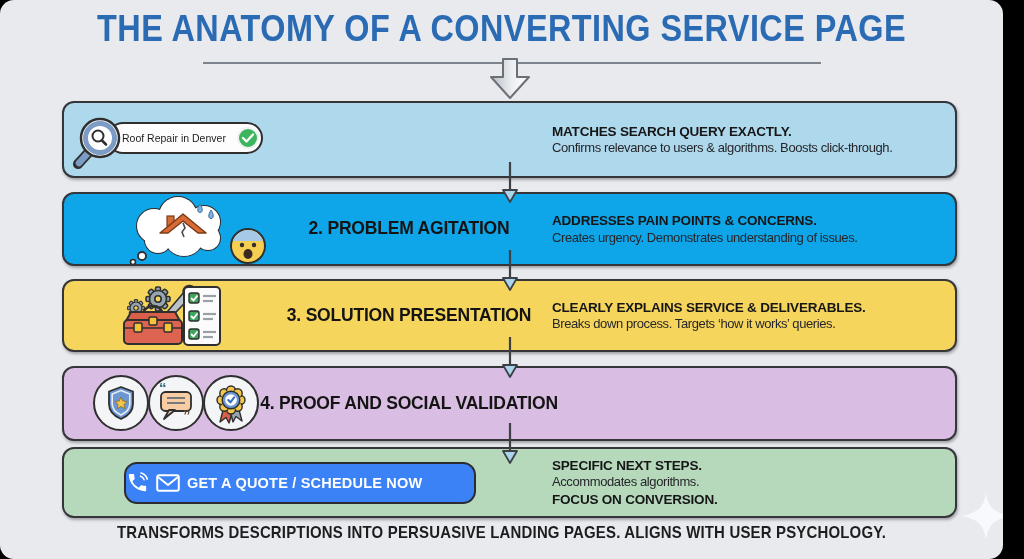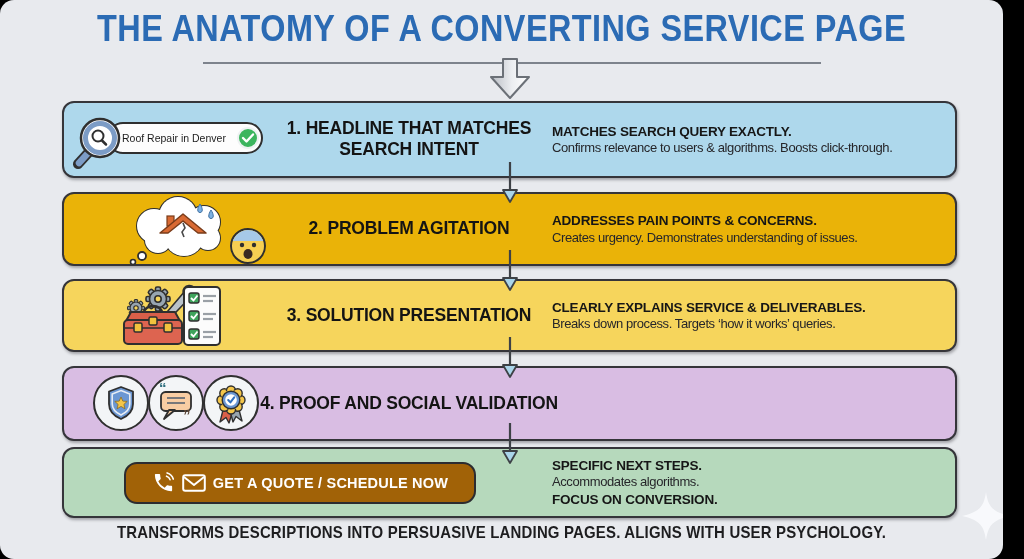--- a/index.html
+++ b/index.html
@@ -22,44 +22,44 @@
   .big-arrow{position:absolute; top:58px; left:487px;}
   .connector{position:absolute; left:499px; z-index:5;}
 
   .row{
     position:absolute; left:62px; width:895px;
     border:2.5px solid #35353a; border-radius:12px;
     box-shadow:1px 2px 3px rgba(30,30,35,.35);
     box-sizing:border-box;
   }
   .row1{top:101px; height:77px; background:#aed8ec;}
-  .row2{top:192px; height:74px; background:#eab308;}
+  .row2{top:192px; height:74px; background:#0ea5e9;}
   .row3{top:279px; height:73px; background:#f6d55c;}
   .row4{top:366px; height:75px; background:#d9bde3;}
   .row5{top:447px; height:71px; background:#b6d9bc;}
 
   .icon-zone{position:absolute; left:0; top:0; bottom:0; width:215px;}
   .heading{
     position:absolute; left:185px; width:320px; top:50%;
     transform:translateY(-50%);
     text-align:center; font-weight:bold; font-size:17.5px;
     letter-spacing:-.2px; color:#141414; line-height:1.25;
   }
   .desc{
     position:absolute; left:488px; width:410px; top:50%;
     transform:translateY(-50%); color:#222; line-height:1.3;
   }
   .desc-bold{font-weight:bold; font-size:13.5px; letter-spacing:-.2px; white-space:nowrap; color:#161616;}
   .desc-reg{font-size:13px; letter-spacing:-.4px; white-space:nowrap; color:#26262a;}
 
   .cta{
     position:absolute; left:60px; top:50%; transform:translateY(-50%);
-    width:352px; height:42px; background:#a16207;
+    width:352px; height:42px; background:#3b82f6;
     border:2.5px solid #2c2c30; border-radius:13px;
-    display:flex; align-items:center; justify-content:center; gap:7px;
+    display:flex; align-items:center; gap:7px;
     color:#fff; cursor:pointer; box-sizing:border-box;
   }
   .cta-label{font-weight:bold; font-size:14.5px; letter-spacing:.2px; white-space:nowrap;}
 
   .footer{
     position:absolute; top:523px; left:0; right:0;
     text-align:center; font-weight:bold; font-size:17px;
     color:#1d1d1f; white-space:nowrap; transform:scaleX(.88);
     letter-spacing:.2px;
   }
@@ -96,21 +96,20 @@
         <g>
           <line x1="17" y1="41" x2="6" y2="53" stroke="#2f2f2f" stroke-width="10" stroke-linecap="round"></line>
           <line x1="17" y1="41" x2="7" y2="52" stroke="#7c9cc6" stroke-width="6.5" stroke-linecap="round"></line>
           <circle cx="28" cy="27" r="19" fill="#fff" stroke="#2f2f2f" stroke-width="2.5"></circle>
           <circle cx="28" cy="27" r="14.5" fill="#fff" stroke="#7c9cc6" stroke-width="5"></circle>
           <circle cx="26" cy="25" r="5.5" fill="none" stroke="#2f2f2f" stroke-width="2"></circle>
           <line x1="30" y1="29.5" x2="34" y2="33.5" stroke="#2f2f2f" stroke-width="2.5" stroke-linecap="round"></line>
         </g>
       </svg>
     </div>
-    <div class="heading">1. HEADLINE THAT MATCHES SEARCH INTENT</div>
     <div class="desc">
       <div class="desc-bold">MATCHES SEARCH QUERY EXACTLY.</div>
       <div class="desc-reg">Confirms relevance to users &amp; algorithms. Boosts click-through.</div>
     </div>
   </section>
 
   <section class="row row2">
     <div class="icon-zone">
       <svg width="150" height="72" viewBox="0 0 150 72" style="position:absolute;left:56px;top:2px">
         <g stroke="#2f2f2f" stroke-width="2" fill="#ffffff">

